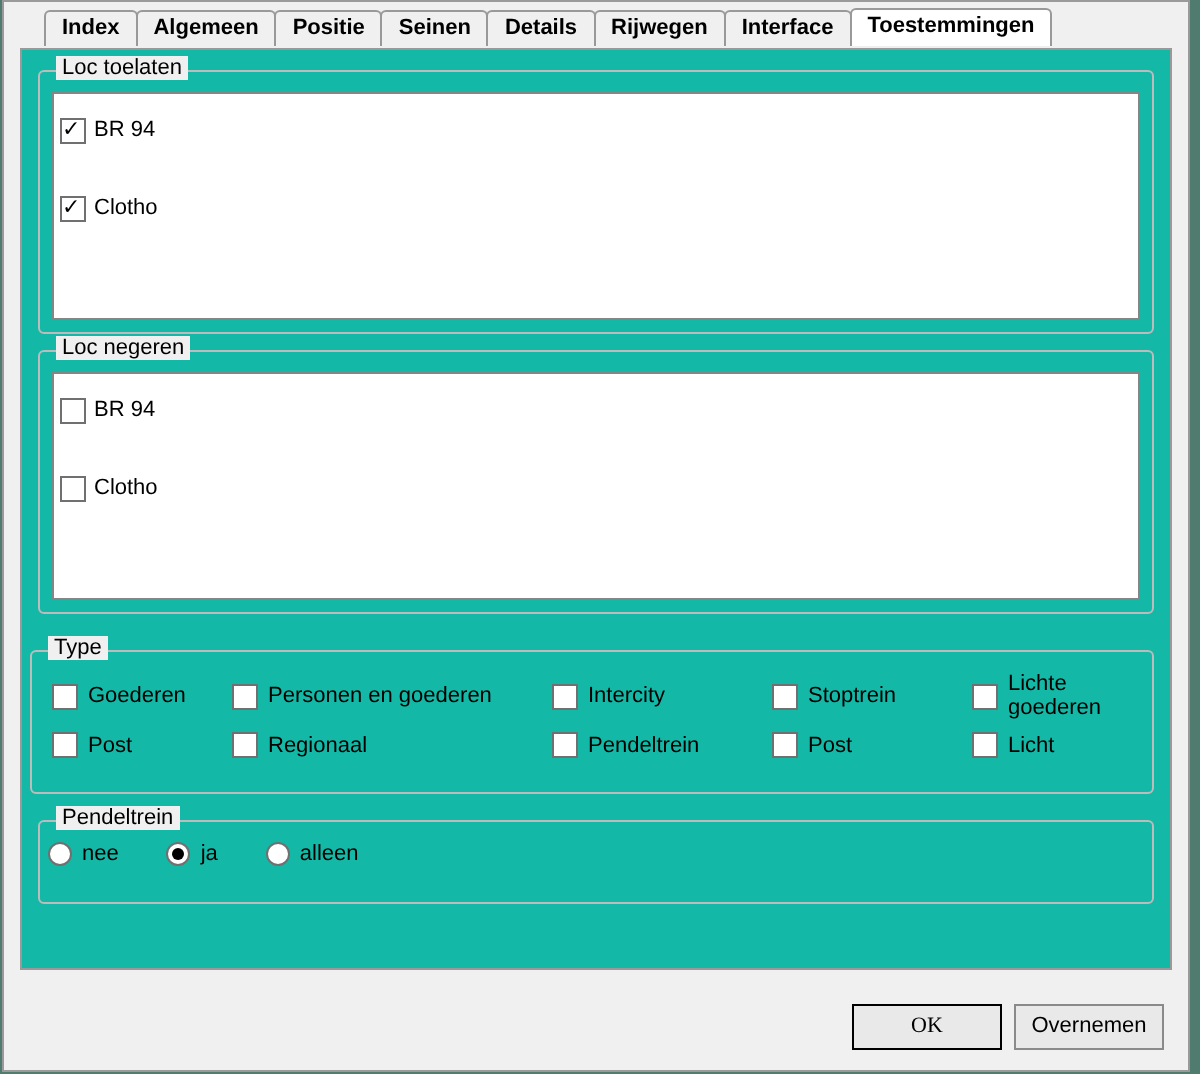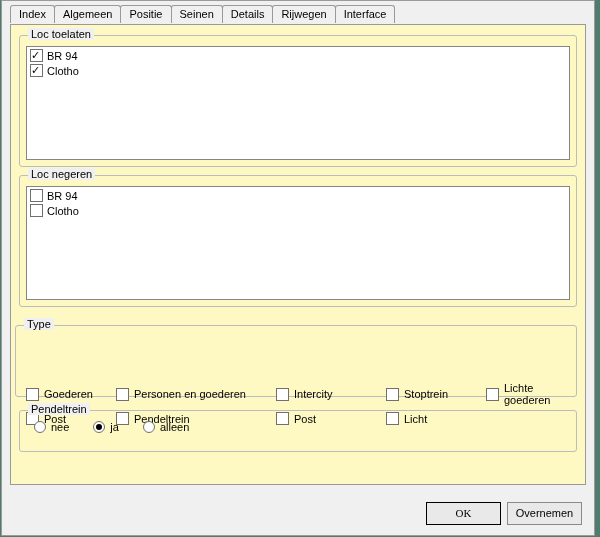--- a/index.html
+++ b/index.html
@@ -1,47 +1,47 @@
 <!DOCTYPE html>
 <html><head>
 <meta charset="utf-8">
 <style>
   html,body{margin:0;padding:0;width:600px;height:537px;overflow:hidden;
     font:11px "Segoe UI",Tahoma,sans-serif;background:#4f7c6e;}
   .window{position:absolute;left:1px;top:0;width:594px;height:536px;
     background:#f0f0f0;border:1px solid #9a9a9a;box-sizing:border-box;}
   
-  .tabs{position:absolute;left:8px;top:4px;display:flex;}
+  .tabs{position:absolute;left:20px;top:4px;display:flex;font-weight:bold;}
   .tab{border:1px solid #999;border-bottom:none;border-top-left-radius:3px;
     border-top-right-radius:3px;padding:2px 8px 3px;margin-right:-1px;
     background:#f0f0f0;cursor:default;}
   .tab.active{background:#fff;position:relative;z-index:2;
     padding-bottom:4px;margin-top:-1px;}
   .page{position:absolute;left:8px;top:23px;right:8px;height:461px;
-    border:1px solid #999;background:#fef9c3;box-sizing:border-box;}
+    border:1px solid #999;background:#14b8a6;box-sizing:border-box;}
   
   .group{position:absolute;border:1px solid #bcbcbc;border-radius:3px;}
   .group>legend{position:absolute;top:-8px;left:8px;background:#f0f0f0;
     padding:0 3px;font-size:11px;}
   .listbox{position:absolute;left:6px;top:10px;right:6px;bottom:6px;
     background:#fff;border:1px solid #858585;overflow:auto;}
-  .row{display:flex;align-items:flex-end;padding:0 3px;height:15px;}
+  .row{display:flex;align-items:flex-start;padding:12px 3px;height:15px;}
   .cb{width:13px;height:13px;border:1px solid #707070;background:#fff;
     box-sizing:border-box;margin-right:4px;position:relative;flex:none;}
   .cb.checked::after{content:"";position:absolute;left:2px;top:-2px;
     font-size:11px;line-height:13px;}
   .cb.checked::after{content:"✓";color:#000;left:0;top:-1px;}
   
   .typegrid{position:absolute;left:10px;right:10px;top:10px;
     display:grid;grid-template-columns:90px 160px 110px 100px 1fr;
-    row-gap:6px;align-items:center;margin-top:46px;}
+    row-gap:6px;align-items:center;}
   .chk{display:flex;align-items:center;}
   .chk .cb{margin-right:5px;}
   
-  .radios{position:absolute;left:14px;top:10px;display:flex;gap:24px;}
+  .radios{position:absolute;left:4px;top:10px;display:flex;gap:24px;}
   .radio{display:flex;align-items:center;}
   .rb{width:12px;height:12px;border:1px solid #707070;border-radius:50%;
     box-sizing:border-box;margin-right:5px;position:relative;flex:none;
     background:#fff;}
   .rb.sel::after{content:"";position:absolute;left:2px;top:2px;width:6px;
     height:6px;background:#000;border-radius:50%;}
   
   .btnbar{position:absolute;right:12px;bottom:10px;display:flex;gap:6px;}
   .btn{width:75px;height:23px;border:1px solid #8a8a8a;background:#e9e9e9;
     text-align:center;line-height:21px;font-size:11px;cursor:default;
@@ -54,20 +54,21 @@
 <div class="window">
 
   <div class="tabs" id="tabs">
       <div class="tab">Index</div>
       <div class="tab">Algemeen</div>
       <div class="tab">Positie</div>
       <div class="tab">Seinen</div>
       <div class="tab">Details</div>
       <div class="tab">Rijwegen</div>
       <div class="tab">Interface</div>
+      <div class="tab active">Toestemmingen</div>
     </div>
 
   <div class="page">
 
     <div class="group" style="left:8px;top:10px;right:8px;height:130px">
       <legend>Loc toelaten</legend>
       <div class="listbox" id="allowList">
           <div class="row">
             <span class="cb checked"></span>
             <span>BR 94</span>
@@ -115,20 +116,24 @@
           <div class="chk">
             <span class="cb"></span>
             <span>Lichte goederen</span>
           </div>
           <div class="chk">
             <span class="cb"></span>
             <span>Post</span>
           </div>
           <div class="chk">
             <span class="cb"></span>
+            <span>Regionaal</span>
+          </div>
+          <div class="chk">
+            <span class="cb"></span>
             <span>Pendeltrein</span>
           </div>
           <div class="chk">
             <span class="cb"></span>
             <span>Post</span>
           </div>
           <div class="chk">
             <span class="cb"></span>
             <span>Licht</span>
           </div>

